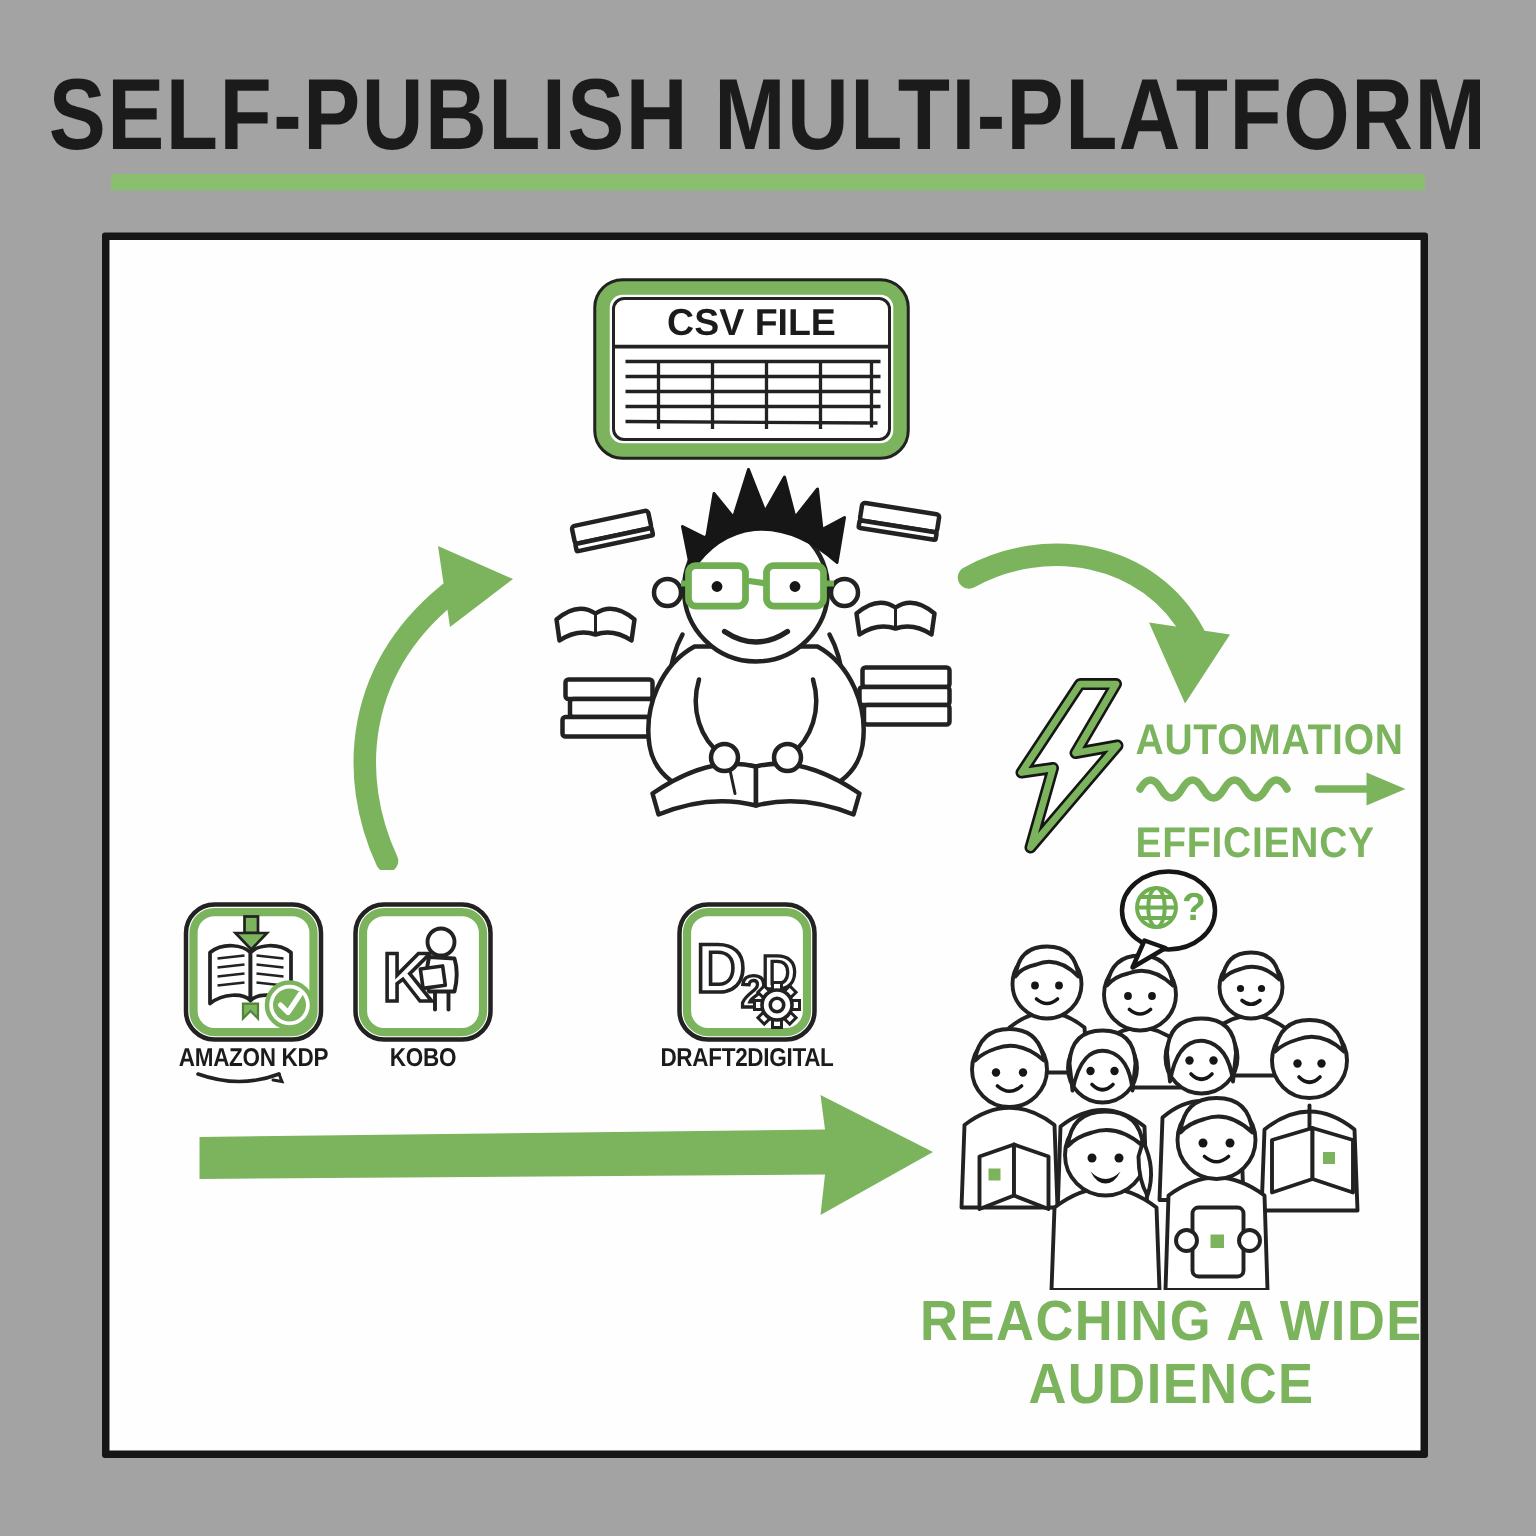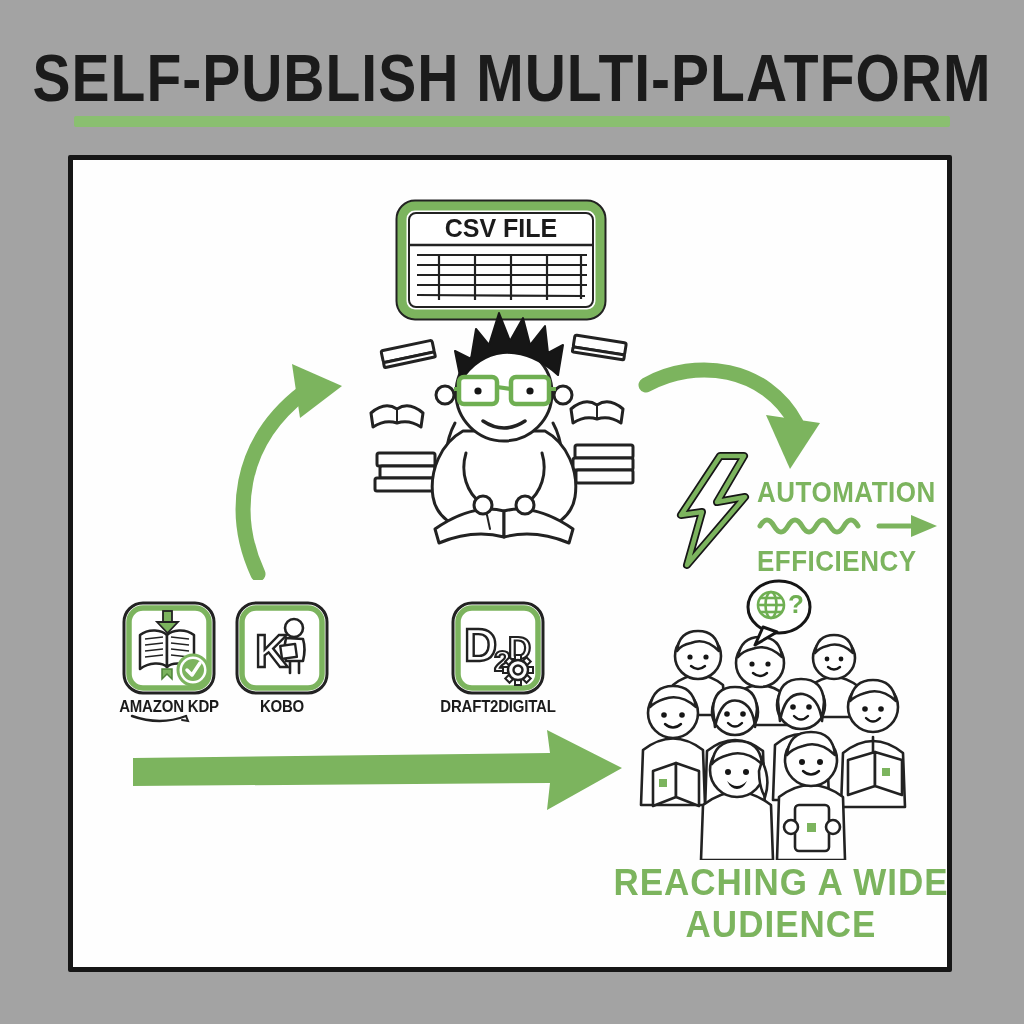--- a/index.html
+++ b/index.html
@@ -23,21 +23,21 @@
   }
 
   
   .frame{
     position:absolute;left:68px;top:155px;width:874px;height:807px;
     border:5px solid #161616;background:#fefefe;border-radius:2px;
   }
   .abs{position:absolute;}
 
   
-  .csv-card{left:322px;top:39px;width:212px;height:122px;}
+  .csv-card{left:322px;top:25px;width:212px;height:122px;}
 
   
   .automation-col{left:684px;top:316px;width:200px;}
   .auto-line{
     font-size:26px;font-weight:bold;color:var(--green);letter-spacing:0.5px;
     transform:scaleY(1.1);transform-origin:left top;white-space:nowrap;
   }
   .auto-line.second{margin-top:4px;}
 
   

